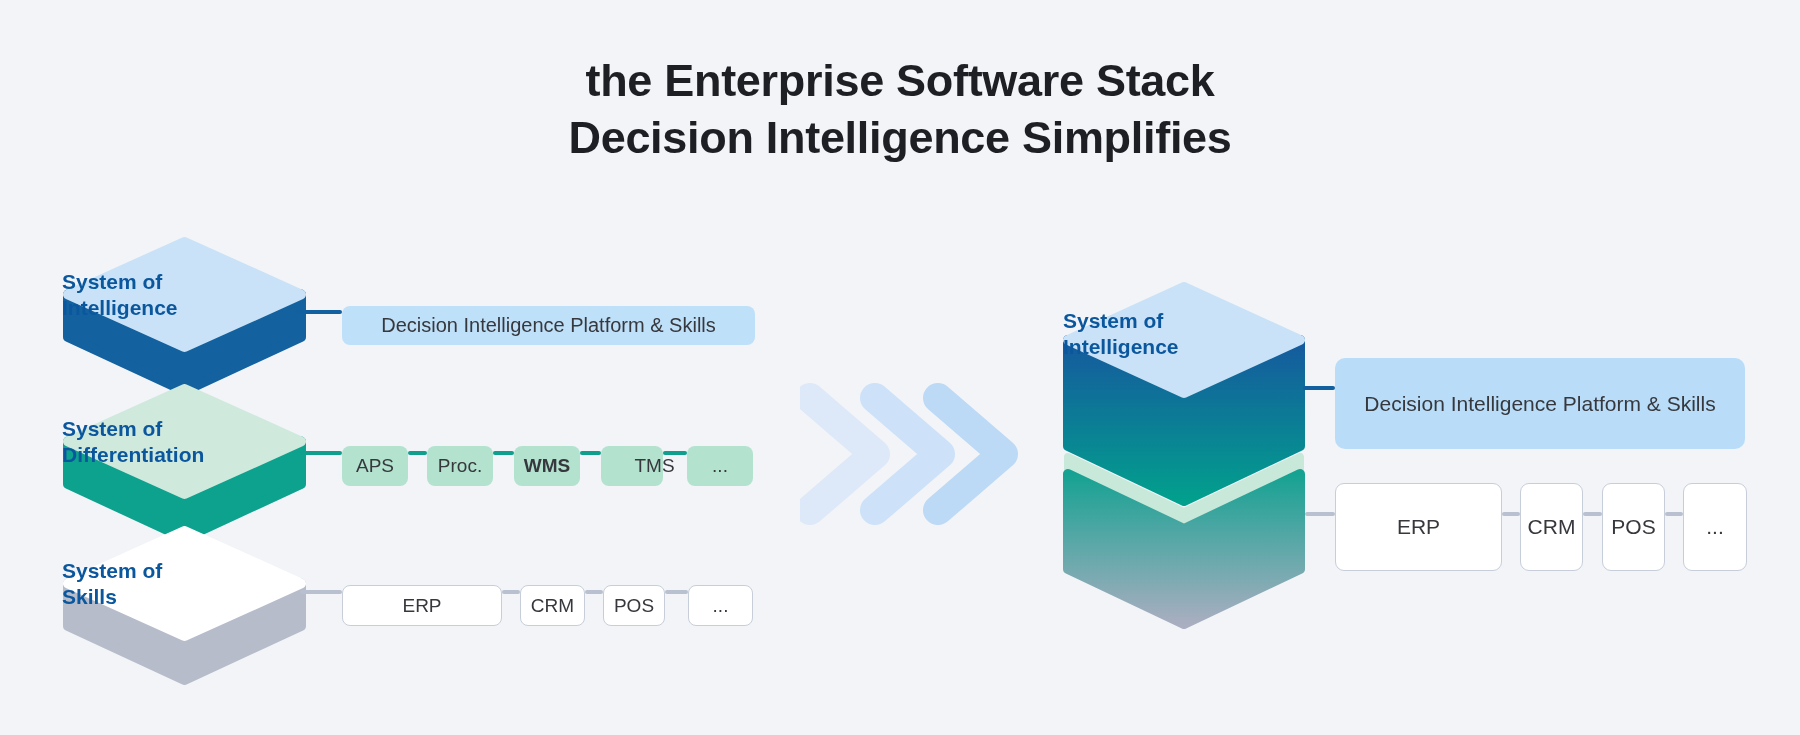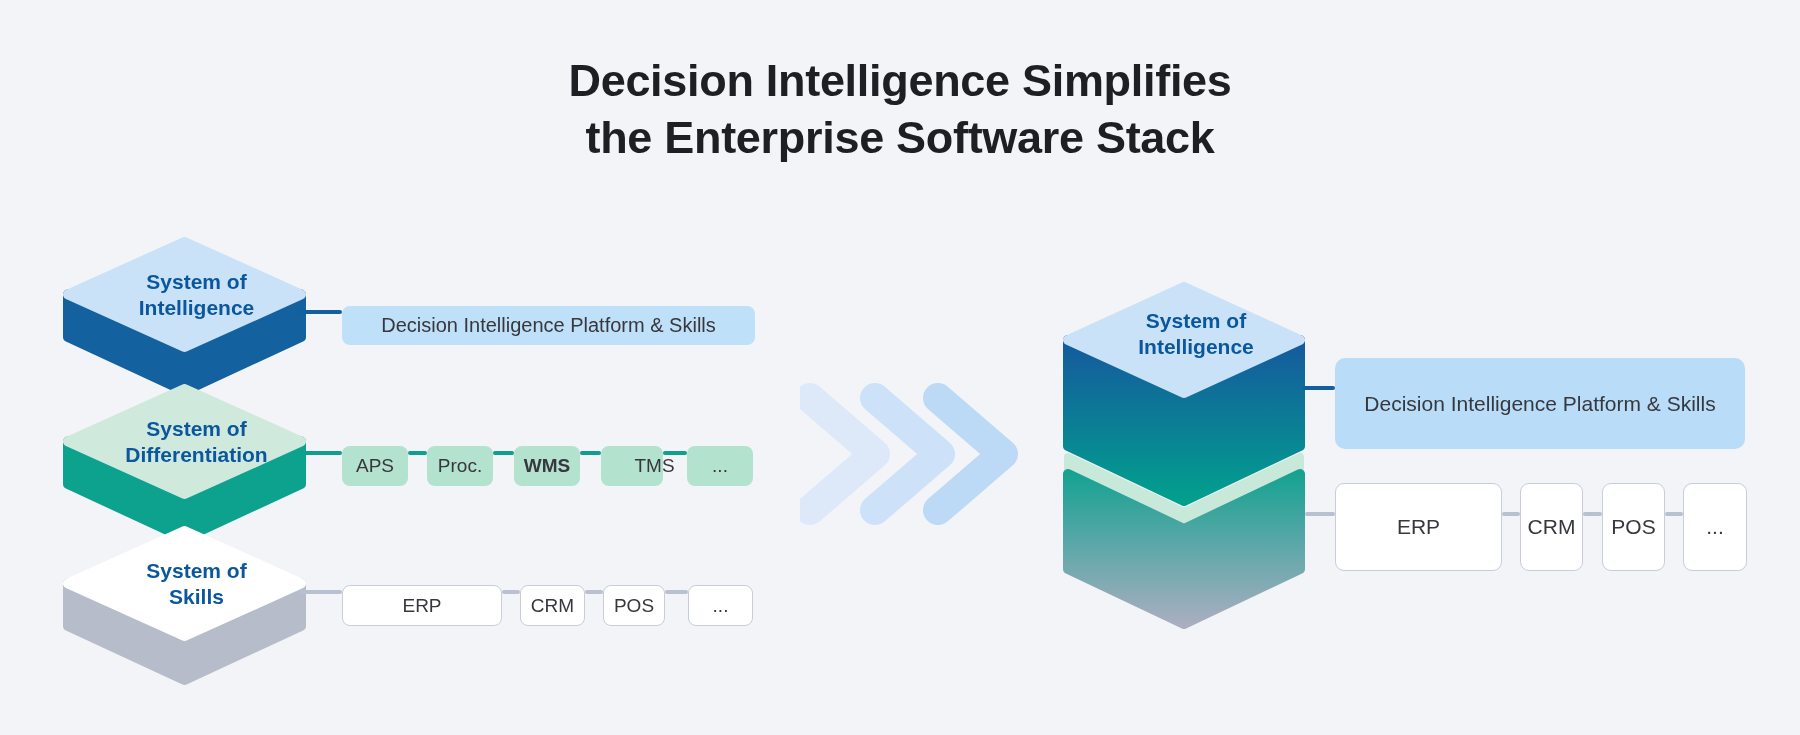--- a/index.html
+++ b/index.html
@@ -8,22 +8,22 @@
     font-family:"Liberation Sans",sans-serif;overflow:hidden;
   }
   .title{
     position:absolute;top:52px;left:0;width:100%;text-align:center;
     font-size:45px;font-weight:800;color:#1e1f24;line-height:57px;letter-spacing:-0.3px;
   }
   
   .diamond{position:absolute;width:245px;height:159px;}
   .diamond svg{position:absolute;left:0;top:0;}
   .dlabel{
-    position:absolute;left:12px;top:29px;width:245px;height:58px;
-    display:flex;flex-direction:column;align-items:center;justify-content:center;
+    position:absolute;left:0;top:29px;width:245px;height:58px;
+    display:flex;flex-direction:column;align-items:flex-start;justify-content:center;
     font-size:21px;font-weight:700;color:#0b579e;line-height:26px;text-align:center;
   }
   
   .stack{position:absolute;left:1063px;top:282px;width:242px;height:348px;}
   .stack svg{position:absolute;left:0;top:0;}
   .stack .dlabel{width:242px;top:24px;height:56px;}
   
   .hline{position:absolute;height:4px;border-radius:2px;}
   .c-blue{background:#12609f;}
   .c-teal{background:#0f9f8c;}
@@ -40,22 +40,22 @@
   .box.white{background:#ffffff;border:1.5px solid #c7ceda;font-size:19px;}
   .box.whitetall{background:#ffffff;border:1.5px solid #c7ceda;border-radius:9px;font-size:21px;}
   .chevrons{position:absolute;left:800px;top:382px;}
 </style>
 </head>
 <body>
 
 <div class="canvas">
 
   <div class="title">
+    <div>the Enterprise Software Stack</div>
     <div>Decision Intelligence Simplifies</div>
-    <div>the Enterprise Software Stack</div>
   </div>
 
   <div class="diamond" style="left:62px;top:237px;">
     <svg width="245" height="159" viewBox="0 0 245 159">
       <path d="M6,57.5 L6,100 L122.5,154 L239,100 L239,57.5 L122.5,110 Z" stroke-width="10" stroke-linejoin="round" fill="#14619f" stroke="#14619f"></path>
       <path d="M122.5,5 L239,57.5 L122.5,110 L6,57.5 Z" stroke-width="10" stroke-linejoin="round" fill="#c9e2f7" stroke="#c9e2f7"></path>
     </svg>
     <div class="dlabel">
       <div>System of</div>
       <div>Intelligence</div>

